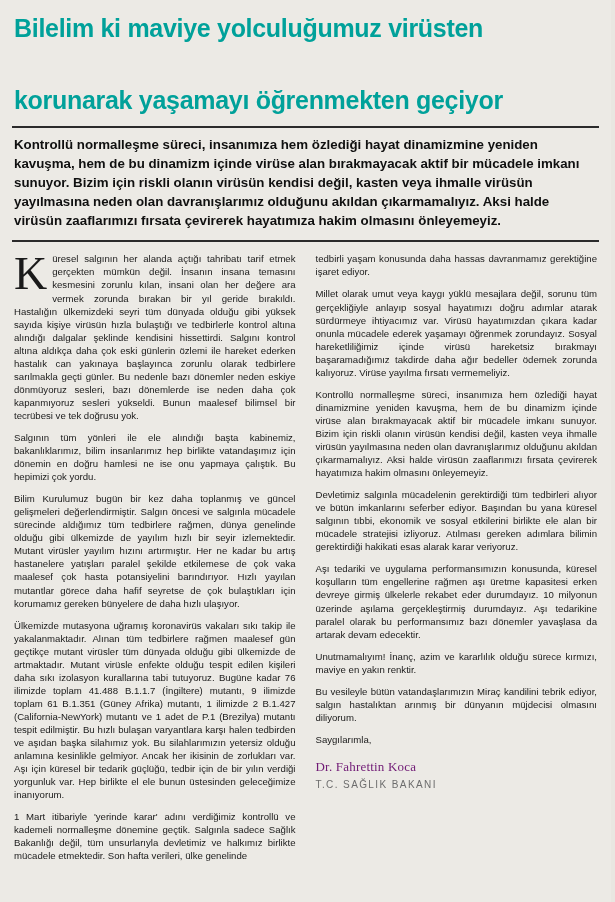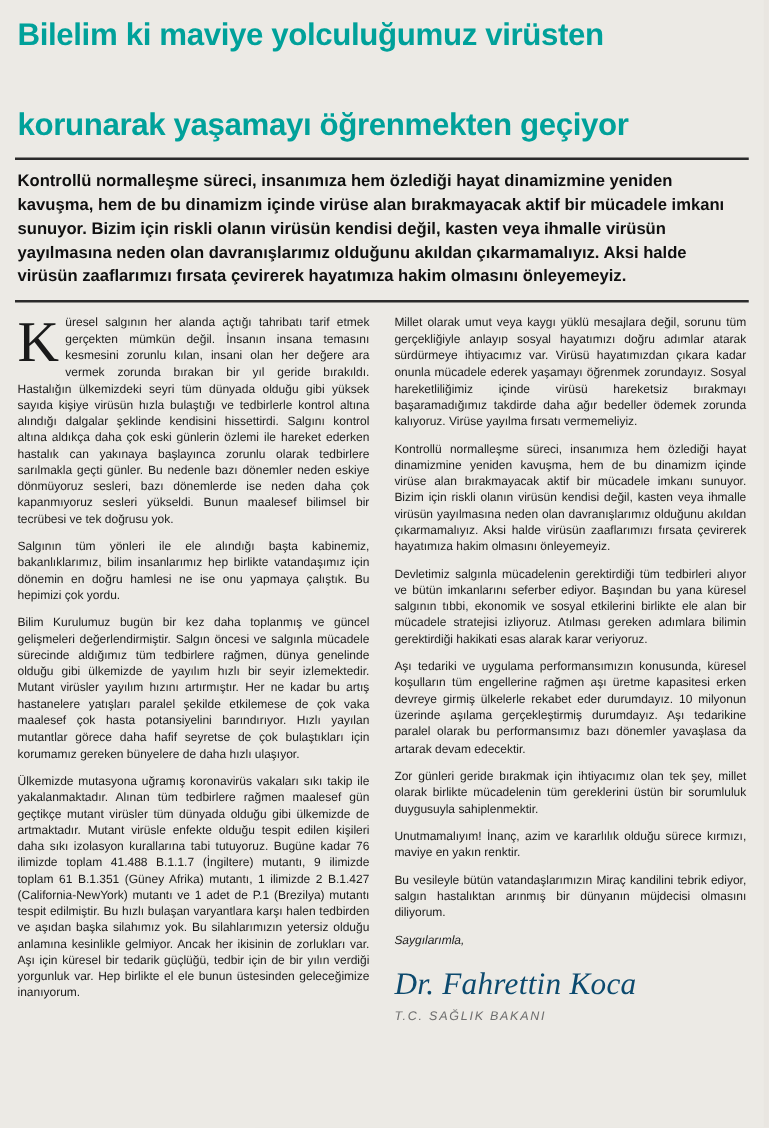--- a/index.html
+++ b/index.html
@@ -75,31 +75,30 @@
     font-family: "Liberation Serif", serif;
     font-size: 46px;
     line-height: 0.82;
     font-weight: normal;
     color: #1a1a1a;
     padding: 2px 5px 0 0;
     margin-top: 1px;
   }
   
   .sig-block {
-    font-style: italic;
   }
   .sig-regards {
     font-size: 9.6px;
     color: #1a1a1a;
     margin-bottom: 12px;
   }
   .sig-name {
     font-family: "Liberation Serif", serif;
-    font-size: 25px;
-    color: #0c4a6e;
+    font-size: 13px;
+    color: #701a75;
     letter-spacing: 0.2px;
     margin-bottom: 2px;
   }
   .sig-title {
     font-size: 10px;
     letter-spacing: 1.4px;
     color: #6d6d6d;
   }
 </style>
 </head>
@@ -118,28 +117,29 @@
 
   <div class="rule-mid"></div>
 
   <div class="cols">
 
     <div class="col">
       <p class="dropcap-para"><span class="dropcap">K</span><span>üresel salgının her alanda açtığı tahribatı tarif etmek gerçekten mümkün değil. İnsanın insana temasını kesmesini zorunlu kılan, insani olan her değere ara vermek zorunda bırakan bir yıl geride bırakıldı. Hastalığın ülkemizdeki seyri tüm dünyada olduğu gibi yüksek sayıda kişiye virüsün hızla bulaştığı ve tedbirlerle kontrol altına alındığı dalgalar şeklinde kendisini hissettirdi. Salgını kontrol altına aldıkça daha çok eski günlerin özlemi ile hareket ederken hastalık can yakınaya başlayınca zorunlu olarak tedbirlere sarılmakla geçti günler. Bu nedenle bazı dönemler neden eskiye dönmüyoruz sesleri, bazı dönemlerde ise neden daha çok kapanmıyoruz sesleri yükseldi. Bunun maalesef bilimsel bir tecrübesi ve tek doğrusu yok.</span></p>
       <p>Salgının tüm yönleri ile ele alındığı başta kabinemiz, bakanlıklarımız, bilim insanlarımız hep birlikte vatandaşımız için dönemin en doğru hamlesi ne ise onu yapmaya çalıştık. Bu hepimizi çok yordu.</p>
       <p>Bilim Kurulumuz bugün bir kez daha toplanmış ve güncel gelişmeleri değerlendirmiştir. Salgın öncesi ve salgınla mücadele sürecinde aldığımız tüm tedbirlere rağmen, dünya genelinde olduğu gibi ülkemizde de yayılım hızlı bir seyir izlemektedir. Mutant virüsler yayılım hızını artırmıştır. Her ne kadar bu artış hastanelere yatışları paralel şekilde etkilemese de çok vaka maalesef çok hasta potansiyelini barındırıyor. Hızlı yayılan mutantlar görece daha hafif seyretse de çok bulaştıkları için korumamız gereken bünyelere de daha hızlı ulaşıyor.</p>
       <p>Ülkemizde mutasyona uğramış koronavirüs vakaları sıkı takip ile yakalanmaktadır. Alınan tüm tedbirlere rağmen maalesef gün geçtikçe mutant virüsler tüm dünyada olduğu gibi ülkemizde de artmaktadır. Mutant virüsle enfekte olduğu tespit edilen kişileri daha sıkı izolasyon kurallarına tabi tutuyoruz. Bugüne kadar 76 ilimizde toplam 41.488 B.1.1.7 (İngiltere) mutantı, 9 ilimizde toplam 61 B.1.351 (Güney Afrika) mutantı, 1 ilimizde 2 B.1.427 (California-NewYork) mutantı ve 1 adet de P.1 (Brezilya) mutantı tespit edilmiştir. Bu hızlı bulaşan varyantlara karşı halen tedbirden ve aşıdan başka silahımız yok. Bu silahlarımızın yetersiz olduğu anlamına kesinlikle gelmiyor. Ancak her ikisinin de zorlukları var. Aşı için küresel bir tedarik güçlüğü, tedbir için de bir yılın verdiği yorgunluk var. Hep birlikte el ele bunun üstesinden geleceğimize inanıyorum.</p>
+      <p>1 Mart itibariyle 'yerinde karar' adını verdiğimiz kontrollü ve kademeli normalleşme dönemine geçtik. Salgınla sadece Sağlık Bakanlığı değil, tüm unsurlarıyla devletimiz ve halkımız birlikte mücadele etmektedir. Son hafta verileri, ülke genelinde</p>
     </div>
 
     <div class="col">
+      <p>tedbirli yaşam konusunda daha hassas davranmamız gerektiğine işaret ediyor.</p>
       <p>Millet olarak umut veya kaygı yüklü mesajlara değil, sorunu tüm gerçekliğiyle anlayıp sosyal hayatımızı doğru adımlar atarak sürdürmeye ihtiyacımız var. Virüsü hayatımızdan çıkara kadar onunla mücadele ederek yaşamayı öğrenmek zorundayız. Sosyal hareketliliğimiz içinde virüsü hareketsiz bırakmayı başaramadığımız takdirde daha ağır bedeller ödemek zorunda kalıyoruz. Virüse yayılma fırsatı vermemeliyiz.</p>
       <p>Kontrollü normalleşme süreci, insanımıza hem özlediği hayat dinamizmine yeniden kavuşma, hem de bu dinamizm içinde virüse alan bırakmayacak aktif bir mücadele imkanı sunuyor. Bizim için riskli olanın virüsün kendisi değil, kasten veya ihmalle virüsün yayılmasına neden olan davranışlarımız olduğunu akıldan çıkarmamalıyız. Aksi halde virüsün zaaflarımızı fırsata çevirerek hayatımıza hakim olmasını önleyemeyiz.</p>
       <p>Devletimiz salgınla mücadelenin gerektirdiği tüm tedbirleri alıyor ve bütün imkanlarını seferber ediyor. Başından bu yana küresel salgının tıbbi, ekonomik ve sosyal etkilerini birlikte ele alan bir mücadele stratejisi izliyoruz. Atılması gereken adımlara bilimin gerektirdiği hakikati esas alarak karar veriyoruz.</p>
       <p>Aşı tedariki ve uygulama performansımızın konusunda, küresel koşulların tüm engellerine rağmen aşı üretme kapasitesi erken devreye girmiş ülkelerle rekabet eder durumdayız. 10 milyonun üzerinde aşılama gerçekleştirmiş durumdayız. Aşı tedarikine paralel olarak bu performansımız bazı dönemler yavaşlasa da artarak devam edecektir.</p>
-      <p>Zor günleri geride bırakmak için ihtiyacımız olan tek şey, millet olarak birlikte mücadelenin tüm gereklerini üstün bir sorumluluk duygusuyla sahiplenmektir.</p>
       <p>Unutmamalıyım! İnanç, azim ve kararlılık olduğu sürece kırmızı, maviye en yakın renktir.</p>
       <p>Bu vesileyle bütün vatandaşlarımızın Miraç kandilini tebrik ediyor, salgın hastalıktan arınmış bir dünyanın müjdecisi olmasını diliyorum.</p>
 
       <div class="sig-block">
         <div class="sig-regards">Saygılarımla,</div>
         <div class="sig-name">Dr. Fahrettin Koca</div>
         <div class="sig-title">T.C. SAĞLIK BAKANI</div>
       </div>
     </div>
 

